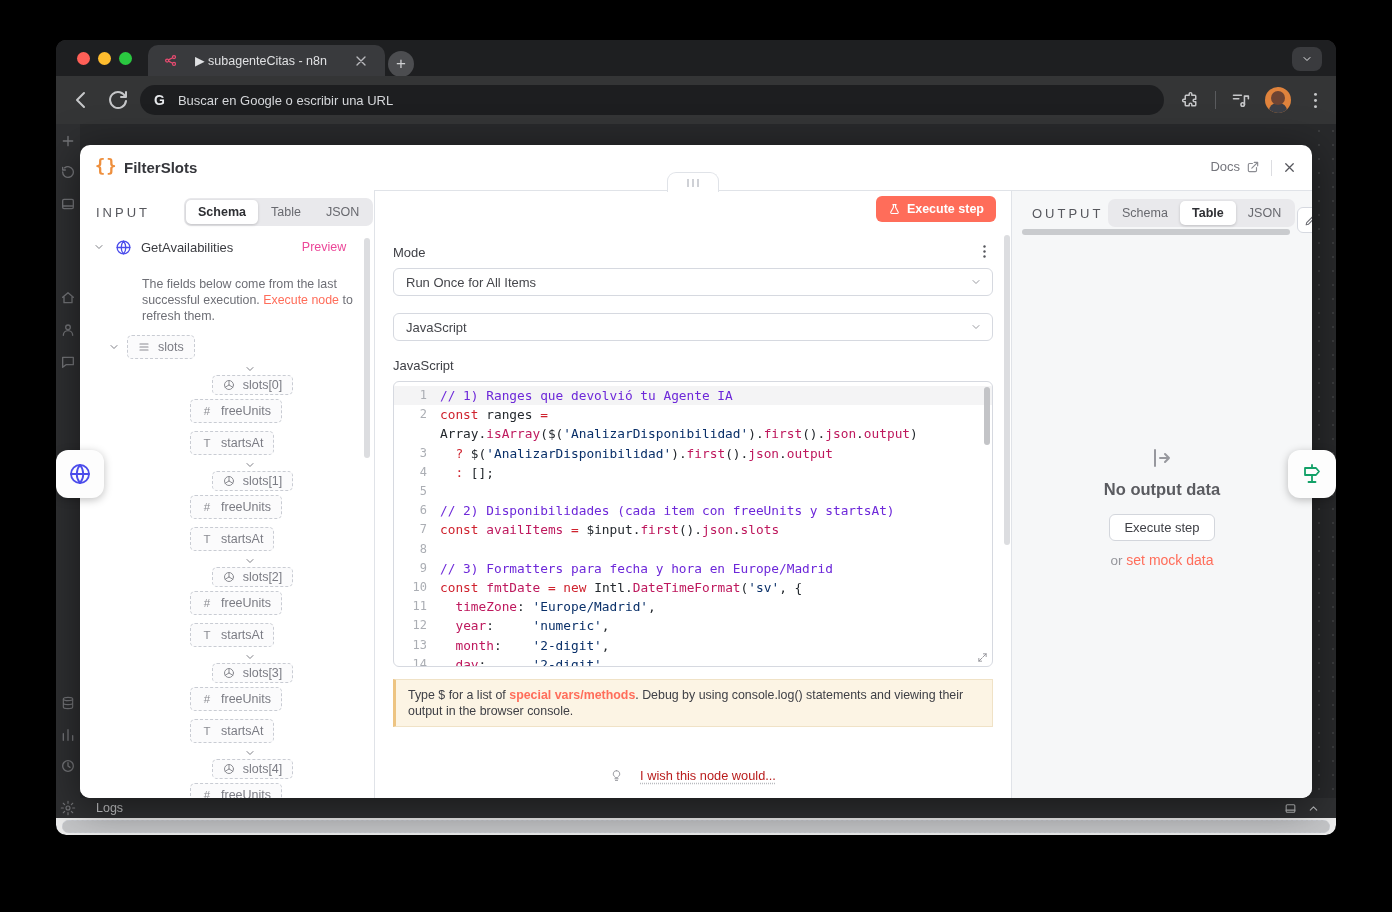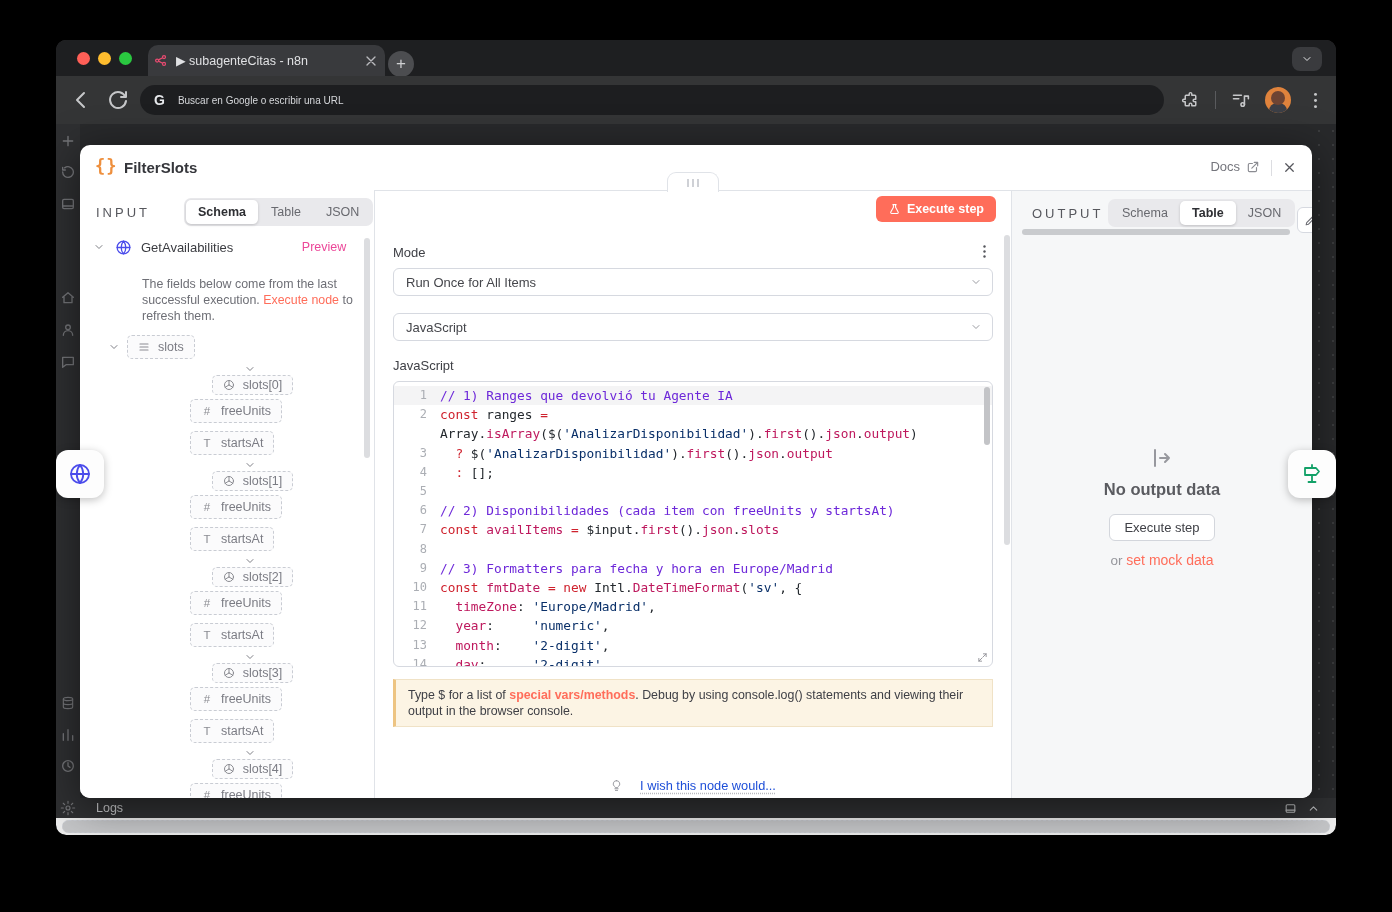--- a/index.html
+++ b/index.html
@@ -11,35 +11,35 @@
   .window { position:absolute; left:56px; top:40px; width:1280px; height:795px;
     border-radius:10px; overflow:hidden; background:#343536;
     box-shadow:0 25px 70px rgba(0,0,0,.65); }
 
   .tabstrip { position:absolute; left:0; top:0; width:100%; height:36px; background:#1e1f21; }
   .traffic { position:absolute; left:21px; top:12px; display:flex; gap:8px; }
   .light { width:13px; height:13px; border-radius:50%; }
   .light.red{ background:#ff5f57; } .light.yellow{ background:#febc2e; } .light.green{ background:#2ac840; }
 
   .tab { position:absolute; left:92px; top:5px; width:237px; height:31px; background:#393a3d;
-    border-radius:10px 10px 0 0; display:flex; align-items:center; padding:0 6px; gap:7px; }
+    border-radius:10px 10px 0 0; display:flex; align-items:center; padding:0 16px; gap:16px; }
   .tab-title { flex:1; font-size:12.5px; color:#e0e1e3; white-space:nowrap; overflow:hidden; }
   .tab-close { width:16px; height:16px; color:#b9babd; }
   .newtab { position:absolute; left:332px; top:11px; width:26px; height:26px; border-radius:50%;
     background:#4c4d50; color:#cfd0d2; display:flex; align-items:center; justify-content:center; }
   .tabsearch { position:absolute; right:14px; top:7px; width:30px; height:24px; border-radius:8px;
     background:#3a3b3e; color:#e4e5e7; display:flex; align-items:center; justify-content:center; }
 
   .toolbar { position:absolute; left:0; top:36px; width:100%; height:48px; background:#343536;
     display:flex; align-items:center; }
   .navbtn { width:24px; height:24px; color:#c6c7c9; margin-left:13px; }
   .urlbar { position:absolute; left:84px; top:9px; width:1024px; height:30px; border-radius:15px;
     background:#1d1e20; display:flex; align-items:center; padding:0 14px; gap:13px; }
   .g-logo { font-size:14px; font-weight:bold; color:#e8eaed; }
-  .url-text { font-size:10px; color:#d5d7da;text-align:right; }
+  .url-text { font-size:13px; color:#d5d7da;text-align:right; }
   .tb-right { position:absolute; right:10px; top:0; height:48px; display:flex; align-items:center; gap:14px; }
   .tb-icon { width:21px; height:21px; color:#c6c7c9; }
   .tb-divider { width:1px; height:18px; background:#5a5b5e; }
   .avatar { width:26px; height:26px; border-radius:50%; background:var(--avatar,#e0833c); position:relative; overflow:hidden; }
   .avatar::after { content:""; position:absolute; left:6px; top:4px; width:14px; height:14px; border-radius:50%; background:#6e4433; }
   .avatar::before { content:""; position:absolute; left:4px; top:16px; width:18px; height:12px; border-radius:8px 8px 0 0; background:#3c3f46; }
 
   
   .page { position:absolute; left:0; top:84px; width:1280px; height:711px; background:#28292b; }
   .app-sidebar { position:absolute; left:0; top:0; width:24px; height:711px; background:#2e2f31; }
@@ -131,22 +131,22 @@
   .gutter { flex:none; width:46px; text-align:right; padding-right:13px; color:#abaeb4; font-size:12px; }
   .codetxt { white-space:pre-wrap; color:#24292e; width:531px; }
   .tok-c{ color:#6d28d9; } .tok-k{ color:#cf222e; } .tok-f{ color:#be185d; } .tok-s{ color:#0a3069; } .tok-d{ color:#24292e; }
   .ed-scroll { position:absolute; right:2px; top:5px; width:6px; height:58px; border-radius:3px; background:#c3c4c7; }
   .ed-expand { position:absolute; right:4px; bottom:3px; width:11px; height:11px; color:#909197; background:#fff; }
 
   .hintbox { margin-top:12px; background:#fcf4e4; border:1px solid #f0e2c6; border-left:3px solid #edc482;
     padding:7px 12px; font-size:12.4px; line-height:16px; color:#3f4046; }
   .hintbox a { color:var(--accent,#ff6d5a); font-weight:600; text-decoration:none; }
 
-  .wish { position:absolute; left:0; bottom:5px; width:100%; display:flex; align-items:center;
-    justify-content:center; gap:17px; color:#1d4ed8; font-size:12.8px; }
+  .wish { position:absolute; left:0; bottom:15px; width:100%; display:flex; align-items:center;
+    justify-content:center; gap:17px; color:#b91c1c; font-size:12.8px; }
   .wish .ic { width:13px; height:13px; color:#97989e; }
   .wish span { text-decoration:underline dotted #b9babf; text-underline-offset:3px; }
   .c-scroll { position:absolute; right:1px; top:44px; width:6px; height:310px; border-radius:3px; background:#dcdde0; }
 
   
   .edit-btn { position:absolute; left:285px; top:8px; width:26px; height:26px; background:#fff;
     border:1px solid #d6d9e0; border-radius:6px; display:flex; align-items:center; justify-content:center; color:#6f7076; }
   .edit-btn .ic { width:13px; height:13px; }
   .hscroll { position:absolute; left:10px; top:38px; width:268px; height:6px; border-radius:3px; background:#c9cbce; }
   .empty-state { position:absolute; left:0; top:255px; width:100%; text-align:center; }

